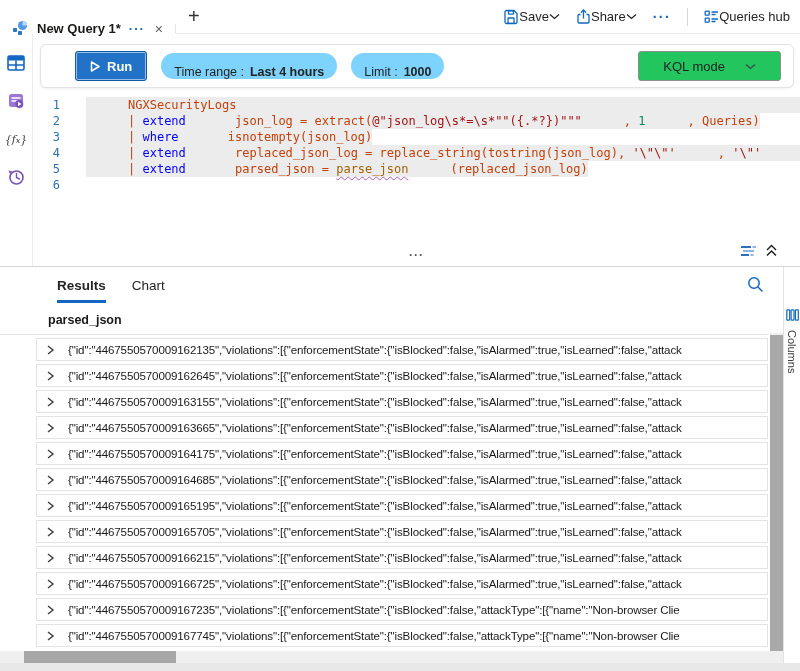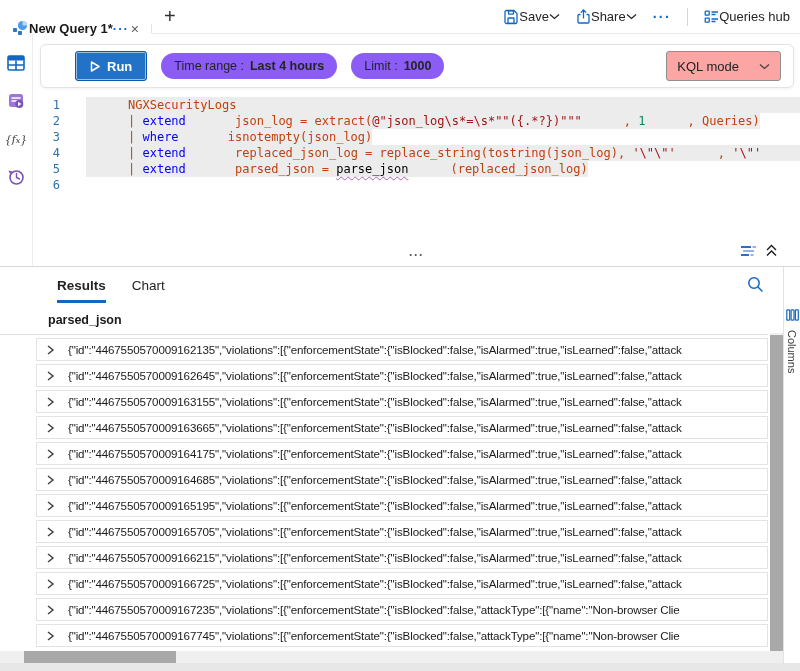--- a/index.html
+++ b/index.html
@@ -2,21 +2,21 @@
 <html><head>
 <meta charset="utf-8">
 <style>
   * { margin:0; padding:0; box-sizing:border-box; }
   html,body { width:800px; height:671px; overflow:hidden; background:#fff;
               font-family:"Liberation Sans", sans-serif; color:#242424; }
 
   
   .tabbar { position:absolute; top:0; left:0; right:0; height:34px;
             display:flex; align-items:stretch; border-bottom:1px solid #ebebeb; background:#fff; }
-  .tab { display:flex; align-items:center; padding:0 10px 0 12px;
+  .tab { display:flex; align-items:center; gap:8px; padding:0 10px 0 12px;
          background:#fff; border-right:1px solid #e4e4e4; margin-bottom:-1px;
          border-bottom:1px solid #fff; z-index:2;margin-top:24px; }
   .tab-title { font-size:13px; font-weight:700; color:#1b1a19; }
   .tab-dots { color:#1267c1; font-weight:700; font-size:13px; letter-spacing:1px; cursor:pointer; }
   .tab-close { color:#605e5c; font-size:14px; cursor:pointer; padding:0 2px; }
   .newtab { display:flex; align-items:center; padding:0 12px; font-size:20px; font-weight:300; color:#323130; cursor:pointer; }
   .tabbar-right { margin-left:auto; display:flex; align-items:center; gap:16px; padding-right:10px; }
   .action { display:flex; align-items:center; font-size:13px; color:#242424; cursor:pointer; }
   .blue-dots { color:#1267c1; font-weight:700; font-size:14px; letter-spacing:1.5px; cursor:pointer; }
   .vdiv { width:1px; height:18px; background:#d6d6d6; }
@@ -30,40 +30,40 @@
 
   
   .toolbar-card { position:absolute; top:44px; left:40px; right:6px; height:44px;
                   border:1px solid #e3e3e3; border-radius:6px; background:#fff;
                   box-shadow:0 1px 3px rgba(0,0,0,.06);
                   display:flex; align-items:center; gap:14px; padding:0 12px 0 34px; }
   .run-btn { display:flex; align-items:center; gap:7px; height:30px; padding:0 14px;
              background:#2272c8; border:1px solid #0f5aa7; border-radius:3px;
              box-shadow:inset 0 0 0 1px rgba(255,255,255,.55);
              color:#fff; font-size:13px; font-weight:600; cursor:pointer; font-family:inherit; }
-  .pill { display:flex; align-items:center; gap:6px; height:26px; padding:0 13px;
-          background:#8b5cf6; border-radius:14px; font-size:12.5px; cursor:pointer; }
+  .pill { display:flex; align-items:flex-end; gap:6px; height:26px; padding:0 13px;
+          background:#7dd3fc; border-radius:14px; font-size:12.5px; cursor:pointer; }
   .pill-value { font-weight:700; }
   .mode-select { margin-left:auto; display:flex; align-items:center; gap:20px;
-                 height:30px; padding:0 10px; border:1px solid #8f8f8f; border-radius:3px;
-                 font-size:13px; cursor:pointer; background:#fca5a5; }
+                 height:30px; padding:0 24px; border:1px solid #8f8f8f; border-radius:3px;
+                 font-size:13px; cursor:pointer; background:#22c55e; }
 
   
   .editor { position:absolute; top:92px; left:33px; right:0; height:148px; background:#fff;
             font-family:"DejaVu Sans Mono", monospace; font-size:12px; }
   .code-lines { padding-top:5px; }
   .code-line { display:flex; height:16px; line-height:16px; white-space:pre; }
   .gutter { width:34px; text-align:right; padding-right:7px; color:#2b73af; flex:none; }
   .line-content { margin-left:19px; background:#ececec; }
   .line-content.full-hl { flex:1; }
   .tok-pl { color:#c2410c;margin-left:42px; }
   .tok-kw { color:#0000ff; }
   .tok-str { color:#a31515; }
   .tok-num { color:#098658; }
-  .tok-sq { color:#000000; text-decoration:underline wavy #b05fc4 1px; text-underline-offset:3px; }
+  .tok-sq { color:#a16207; text-decoration:underline wavy #b05fc4 1px; text-underline-offset:3px; }
 
   
   .divider-zone { position:absolute; top:240px; left:33px; right:0; height:26px; background:#fff; }
   .resize-dots { position:absolute; left:50%; top:8px; transform:translateX(-50%);
                  color:#555; font-size:12px; font-weight:700; letter-spacing:1px; cursor:row-resize; }
   .divider-icons { position:absolute; right:22px; top:3px; display:flex; gap:8px; align-items:center; }
   .divider-icons span { cursor:pointer; display:flex; }
 
   
   .results { position:absolute; top:266px; left:0; right:0; bottom:0; border-top:1px solid #d6d6d6; background:#fff; }

